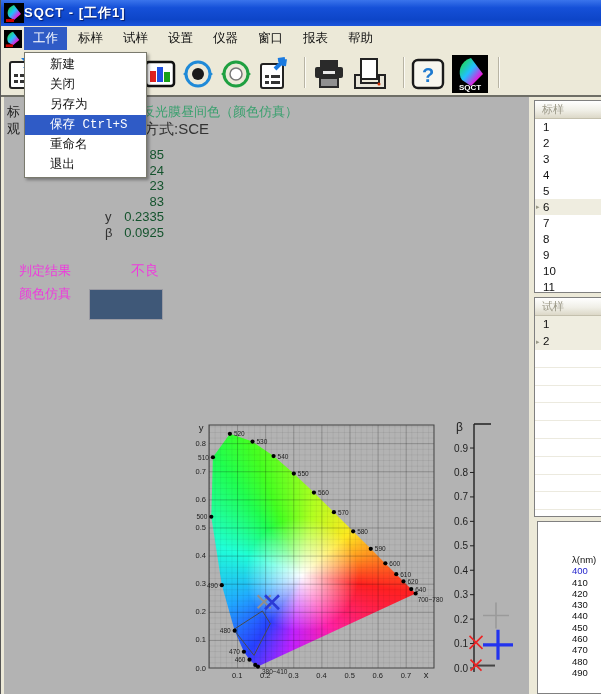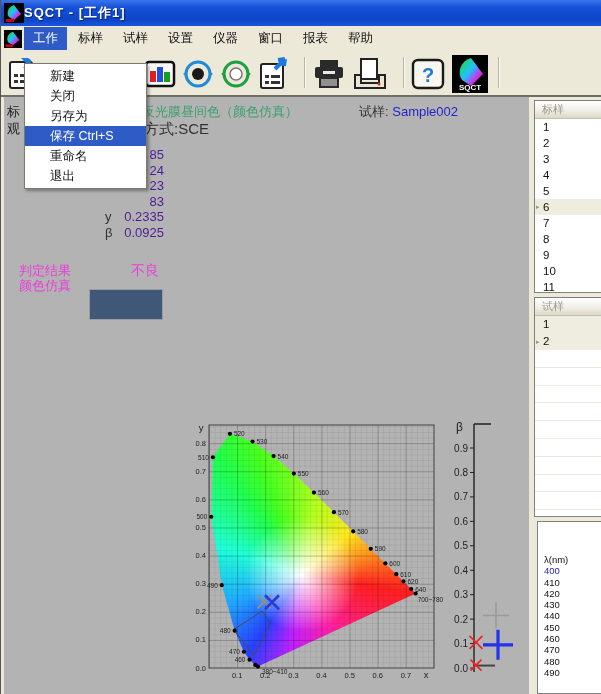--- a/index.html
+++ b/index.html
@@ -14,56 +14,56 @@
   .menubar{position:absolute;left:0;top:26px;width:479px;height:25px;background:#ece9d8;
     display:flex;align-items:center;padding-left:3px;box-sizing:border-box;gap:2px;}
   .menu-item{padding:3px 9px;font-size:12.5px;color:#111;}
   .menu-item.active{background:#2f5bc6;color:#fff;}
   
   .toolbar{position:absolute;left:0;top:51px;width:601px;height:46px;background:#ece9d8;
     border-bottom:2px solid #6e6e66;box-sizing:border-box;}
   .tbtn{position:absolute;top:3px;width:38px;height:39px;display:flex;align-items:center;justify-content:center;}
   .tsep{position:absolute;top:6px;width:1px;height:31px;background:#b8b4a4;border-right:1px solid #fbfaf4;}
   
-  .dropdown{position:absolute;left:23px;top:63px;width:121px;background:#fff;
-    border:1px solid #7a7a6e;box-shadow:2px 2px 3px rgba(0,0,0,.35);padding:2px 0;z-index:50;}
+  .dropdown{position:absolute;left:23px;top:52px;width:121px;background:#fff;
+    border:1px solid #7a7a6e;box-shadow:2px 2px 3px rgba(0,0,0,.35);padding:2px 0;z-index:50;font-family:Liberation Mono, monospace;}
   .dd-item{height:20px;line-height:20px;padding-left:25px;font-size:12.5px;color:#111;white-space:nowrap;}
   .dd-item.hl{background:#2f5bc6;color:#fff;}
   
   .workspace{position:absolute;left:3px;top:97px;width:525px;height:597px;background:#b3b3b3;}
   .ws-abs{position:absolute;white-space:nowrap;}
   .tchar{left:3px;font-size:13px;color:#222;}
   .green-line{left:138px;top:6px;color:#3aa06e;font-size:13px;}
   .sample-line{left:355px;top:6px;font-size:13px;color:#333;}
   .sample-name{color:#2323cc;}
   .mode-line{left:140px;top:23px;font-size:15px;color:#333;}
   #value-block{position:absolute;left:0;top:50px;width:160px;}
   .val-row{position:relative;height:15.6px;line-height:15.6px;text-align:right;font-size:13px;}
-  .val-num{color:#4c1d95;text-align:center;}
+  .val-num{color:#14532d;text-align:center;}
   .val-lbl{position:absolute;left:101px;color:#333;}
   .judge-label{left:15px;top:165px;color:#ee3add;font-size:13px;}
   .judge-value{left:127px;top:165px;color:#ee3add;font-size:14px;}
-  .sim-label{left:15px;top:180px;color:#ee3add;font-size:13px;}
+  .sim-label{left:15px;top:188px;color:#ee3add;font-size:13px;}
   .sim-box{position:absolute;left:85px;top:192px;width:72px;height:29px;border:1px solid #9a9aa2;}
   
   .cie-fill{position:absolute;left:187px;top:318px;width:260px;height:279px;
     background:
       radial-gradient(circle at 42.7% 57.3%, #ffffff 0%, rgba(255,255,255,0) 26%),
       conic-gradient(from 99deg at 42.7% 57.3%,
         #ff2020 0deg,#ff20aa 55deg,#c020ff 90deg,#2840ff 115deg,#20aaff 150deg,
         #20ffd8 190deg,#20ff50 225deg,#44ff20 240deg,#b0ff20 270deg,#ffe820 310deg,
         #ff9020 335deg,#ff2020 360deg);
     clip-path:path('M66.9 251.6 L64.2 249.9 L58.5 244.7 L52.9 236.8 L43.7 215.7 L30.8 170.1 L20.3 101.7 L21.9 42.2 L38.9 18.8 L61.5 26.6 L82.6 41.1 L102.8 58.5 L122.9 77.5 L142.9 97.2 L162.1 116.3 L179.8 133.8 L194.3 148.4 L205.3 159.2 L212.5 166.4 L220.2 174.1 L224.6 178.5 Z');}
   #cie-svg{position:absolute;left:187px;top:318px;}
   #beta-svg{position:absolute;left:442px;top:318px;}
   
   .panel{position:absolute;background:#fff;border:1px solid #808080;box-sizing:border-box;overflow:hidden;}
   #panel-std{left:533px;top:100px;width:68px;height:193px;}
   #panel-test{left:533px;top:297px;width:68px;height:220px;}
-  #panel-wl{left:536px;top:521px;width:65px;height:173px;}
+  #panel-wl{left:536px;top:521px;width:65px;height:173px;padding-left:28px;}
   .phead{height:17px;line-height:17px;background:linear-gradient(#ffffff,#f0efe7 55%,#dcd8c8);
     border-bottom:1px solid #c4c0ae;font-size:11px;color:#9a9786;padding-left:7px;}
   .srow{height:16px;line-height:16px;font-size:11.5px;color:#111;padding-left:8px;position:relative;}
   .srow.sel{background:#efede0;}
   .srow.filled{background:#efede0;height:17px;line-height:17px;}
   .srow.empty{height:16.8px;border-bottom:1px solid #eceadf;}
   .mk{position:absolute;left:1px;top:0;font-size:7px;color:#998;}
   .wl-col{padding:32px 0 0 6px;font-size:9.5px;line-height:11.3px;color:#111;}
   .wl-hl{color:#2323cc;}
 </style>
@@ -180,21 +180,20 @@
         <text x="18" y="35" text-anchor="middle" font-size="8" font-weight="bold" fill="#fff" font-family="Liberation Sans, sans-serif">SQCT</text>
       </svg>
     </div>
     <div class="tsep" style="left:497px"></div>
   </div>
 
   <div class="workspace">
     <span class="ws-abs tchar" style="top:6px">标</span>
     <span class="ws-abs tchar" style="top:23px">观</span>
     <span class="ws-abs green-line">反光膜昼间色（颜色仿真）</span>
-    <span class="ws-abs sample-line"><span>试样:</span> <span class="sample-name">Sample002</span></span>
     <span class="ws-abs mode-line">方式:SCE</span>
 
     <div id="value-block">
         <div class="val-row"><span class="val-num">85</span></div>
         <div class="val-row"><span class="val-num">24</span></div>
         <div class="val-row"><span class="val-num">23</span></div>
         <div class="val-row"><span class="val-num">83</span></div>
         <div class="val-row"><span class="val-lbl">y</span><span class="val-num">0.2335</span></div>
         <div class="val-row"><span class="val-lbl">β</span><span class="val-num">0.0925</span></div>
       </div>

